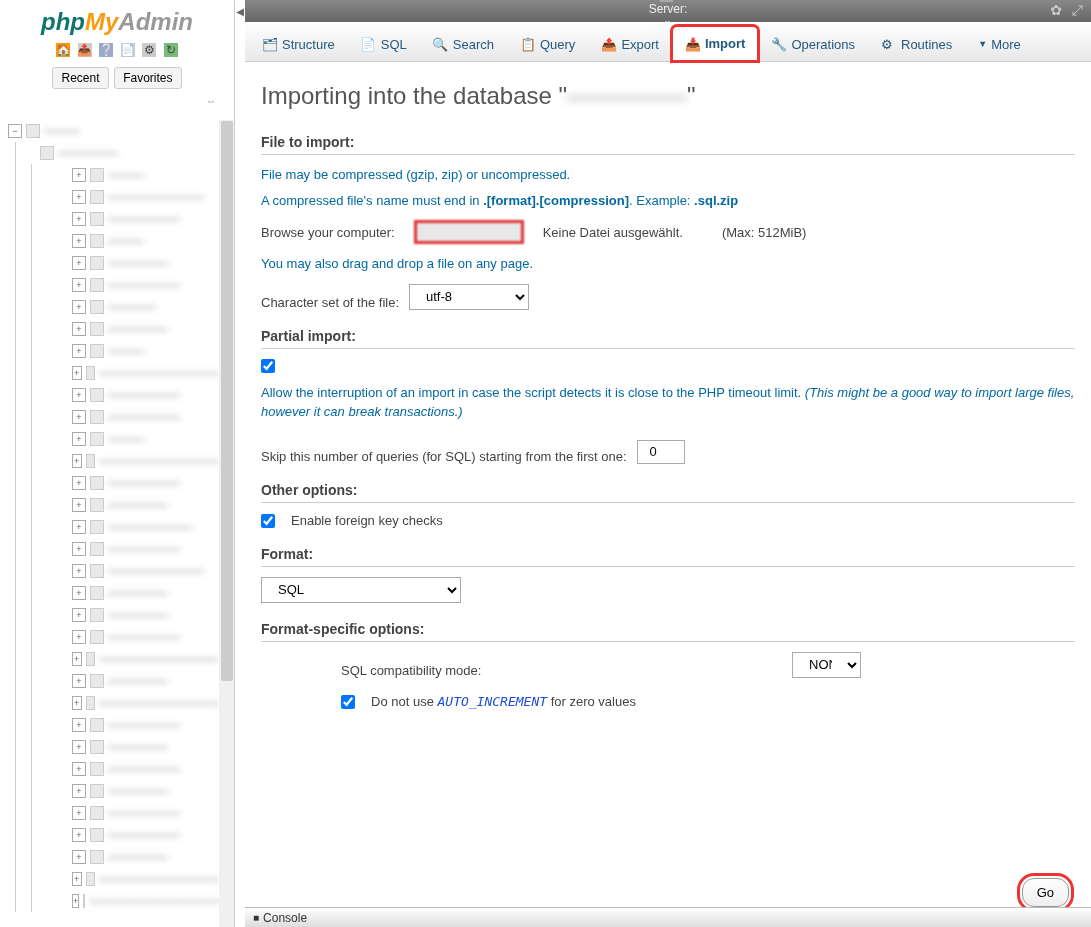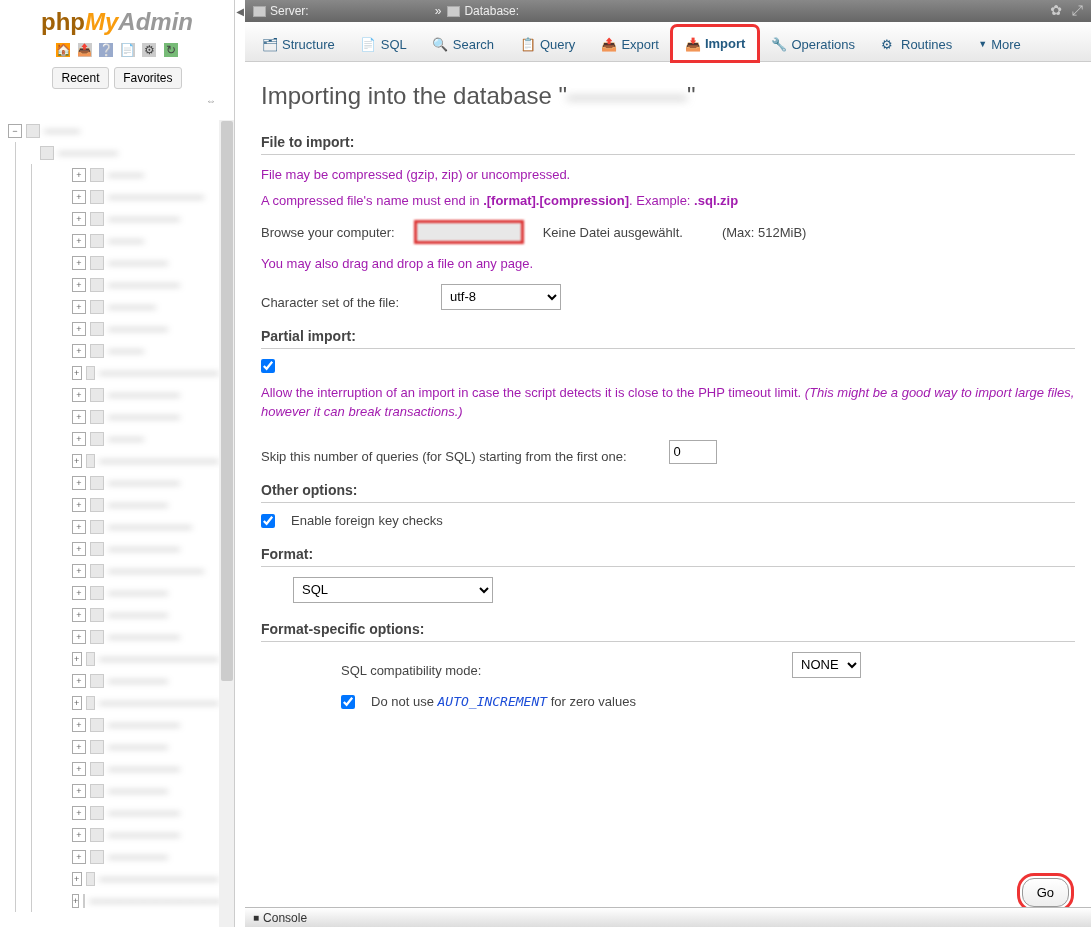--- a/index.html
+++ b/index.html
@@ -1,71 +1,71 @@
 <!DOCTYPE html>
 <html><head>
 <meta charset="utf-8">
 <style>
 * { box-sizing: border-box; margin: 0; padding: 0; }
 body { font-family: sans-serif; font-size: 13px; color: #444; background: #fff; width: 1091px; height: 927px; overflow: hidden; position: relative; }
 
 
 .sidebar { position: absolute; left: 0; top: 0; width: 235px; height: 927px; background: #fff; border-right: 1px solid #ccc; }
 .logo { text-align: center; padding: 8px 0 4px; font-size: 24px; font-weight: bold; font-family: Arial, sans-serif; }
-.logo .php { color: #a16207; }
+.logo .php { color: #0f766e; font-style: italic; }
 .logo .my { color: #f89c0e; font-style: italic; }
 .logo .admin { color: #999; font-style: italic; }
 .toolbar-icons { text-align: center; padding: 2px 0 6px; }
 .toolbar-icons span { display: inline-block; width: 14px; height: 14px; margin: 0 2px; font-size: 12px; }
 .recent-fav { text-align: center; padding: 4px 0; }
 .recent-fav button { font-size: 12px; padding: 3px 8px; background: #f4f4f4; border: 1px solid #ccc; border-radius: 3px; margin: 0 1px; cursor: pointer; }
 .link-icon { text-align: right; padding: 2px 18px 0 0; color: #888; font-size: 10px; }
 .tree { position: absolute; top: 120px; bottom: 0; left: 0; right: 15px; overflow: hidden; padding-left: 8px; }
 .tree-scrollbar { position: absolute; right: 0; top: 120px; bottom: 0; width: 15px; background: #f0f0f0; }
 .tree-scrollbar-thumb { background: #ccc; border-radius: 2px; width: 12px; margin: 1px auto; height: 560px; }
 .tree-node { display: flex; align-items: center; height: 22px; font-size: 12px; }
 .tree-expand { width: 14px; height: 14px; border: 1px solid #aaa; display: flex; align-items: center; justify-content: center; font-size: 9px; color: #666; margin-right: 4px; background: #fff; }
 .tree-icon { width: 14px; height: 14px; background: #e8e8e8; border: 1px solid #ccc; margin-right: 4px; display:inline-block;}
 .tree-label { filter: blur(3px); color: #555; }
 .tree-root { padding-left: 0; }
 .tree-db { padding-left: 16px; }
 .tree-table { padding-left: 32px; }
 .tree-line { border-left: 1px solid #ccc; margin-left: 7px; padding-left: 8px; }
 
 
-.topbar { position: absolute; left: 245px; top: 0; right: 0; height: 22px; background: linear-gradient(#888, #666); color: #eee; font-size: 12px; display: flex; align-items: center; padding: 0 8px; }
+.topbar { position: absolute; left: 245px; top: 0; right: 0; height: 22px; background: linear-gradient(#888, #666); color: #eee; font-size: 12px; display: flex; align-items: center; padding: 0 8px; flex-direction: column; }
 .topbar .crumb-icon { width: 13px; height: 11px; background: #ccc; display: inline-block; margin-right: 4px; border:1px solid #aaa;}
 .topbar .sep { margin: 0 6px; }
 .topbar-right { position: absolute; right: 8px; top: 2px; color: #ccc; font-size: 14px; }
 .topbar-right span { margin-left: 6px; }
 
 
 .tabbar { position: absolute; left: 245px; top: 22px; right: 0; height: 40px; background: linear-gradient(#fff, #e8e8e8); border-bottom: 1px solid #ccc; display: flex; align-items: stretch; padding-left: 4px; }
 .tab { display: flex; align-items: center; padding: 0 12px; font-size: 13px; color: #235a81; cursor: pointer; border: 1px solid transparent; border-bottom: none; border-top-left-radius: 5px; border-top-right-radius: 5px; margin-top: 4px; }
 .tab-icon { width: 14px; height: 14px; margin-right: 6px; display: inline-block; }
 .tab.active { background: #fff; border: 1px solid #ccc; border-bottom: 1px solid #fff; font-weight: bold; }
 .tab.highlight { outline: 3px solid #e33; outline-offset: -1px; }
 .tab-more-caret { font-size: 9px; margin-right: 4px; }
 
 
 .main { position: absolute; left: 245px; top: 62px; right: 0; bottom: 0; padding: 20px 16px 60px; overflow-y: auto; }
 h2.page-title { font-size: 24px; font-weight: normal; color: #555; margin-bottom: 24px; }
 h2.page-title .blurred { filter: blur(4px); color: #777; }
 
 .section-title { font-size: 14px; font-weight: bold; color: #444; border-bottom: 1px solid #ccc; padding-bottom: 4px; margin: 18px 0 10px; }
-.content-text { font-size: 13px; color: #a21caf; margin: 6px 0; line-height: 1.5; }
+.content-text { font-size: 13px; color: #0369a1; margin: 6px 0; line-height: 1.5; }
 .content-text .italic { font-style: italic; }
 .content-text .bold { font-weight: bold; }
 
 .browse-row { display: flex; align-items: center; gap: 19px; margin: 10px 0; font-size: 13px; }
 .file-button-stub { width: 110px; height: 24px; background: #e8e8e8; border: 3px solid #d33; filter: blur(1px); }
 .max-size { margin-left: 20px; }
 
 .field-row { display: flex; align-items: flex-end; gap: 10px; margin: 10px 0; font-size: 13px; }
-select, input[type=number] { border: 1px solid #aaa; background: #fff; padding: 3px 4px; font-size: 13px; margin-left: 32px; }
+select, input[type=number] { border: 1px solid #aaa; background: #fff; padding: 3px 12px; font-size: 13px; }
 select { height: 26px; }
 .charset-select { width: 120px; }
 .format-select { width: 200px; }
 .skip-input { width: 48px; height: 24px; }
 .compat-select { width: 69px; }
 
 input[type=checkbox] { width: 14px; height: 14px; margin-right: 6px; vertical-align: middle; }
 
 .indent { padding-left: 80px; }
 .code { font-family: monospace; color: #1d4ed8; font-style: italic; }

